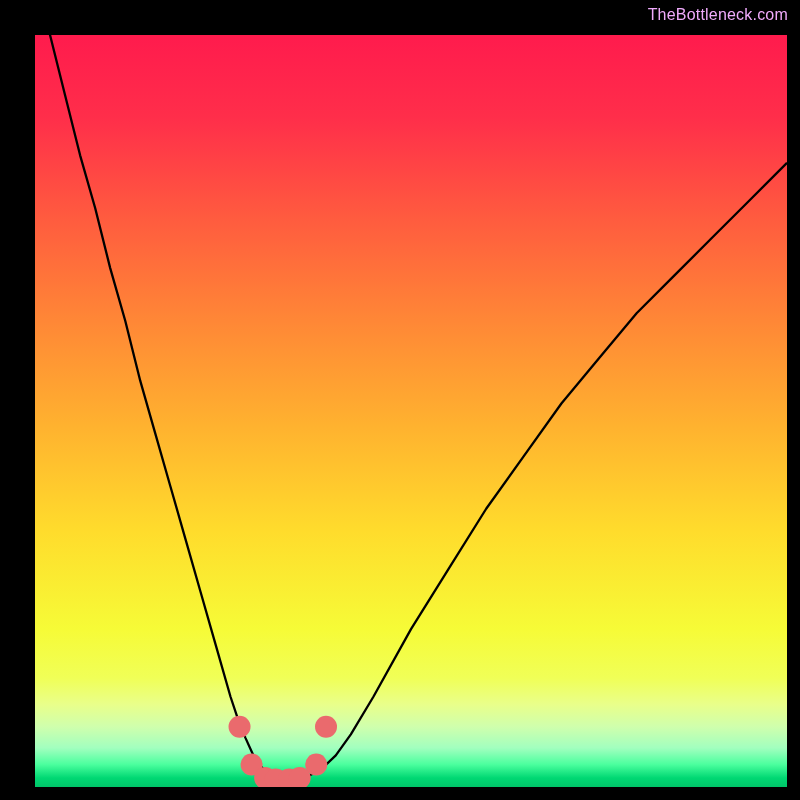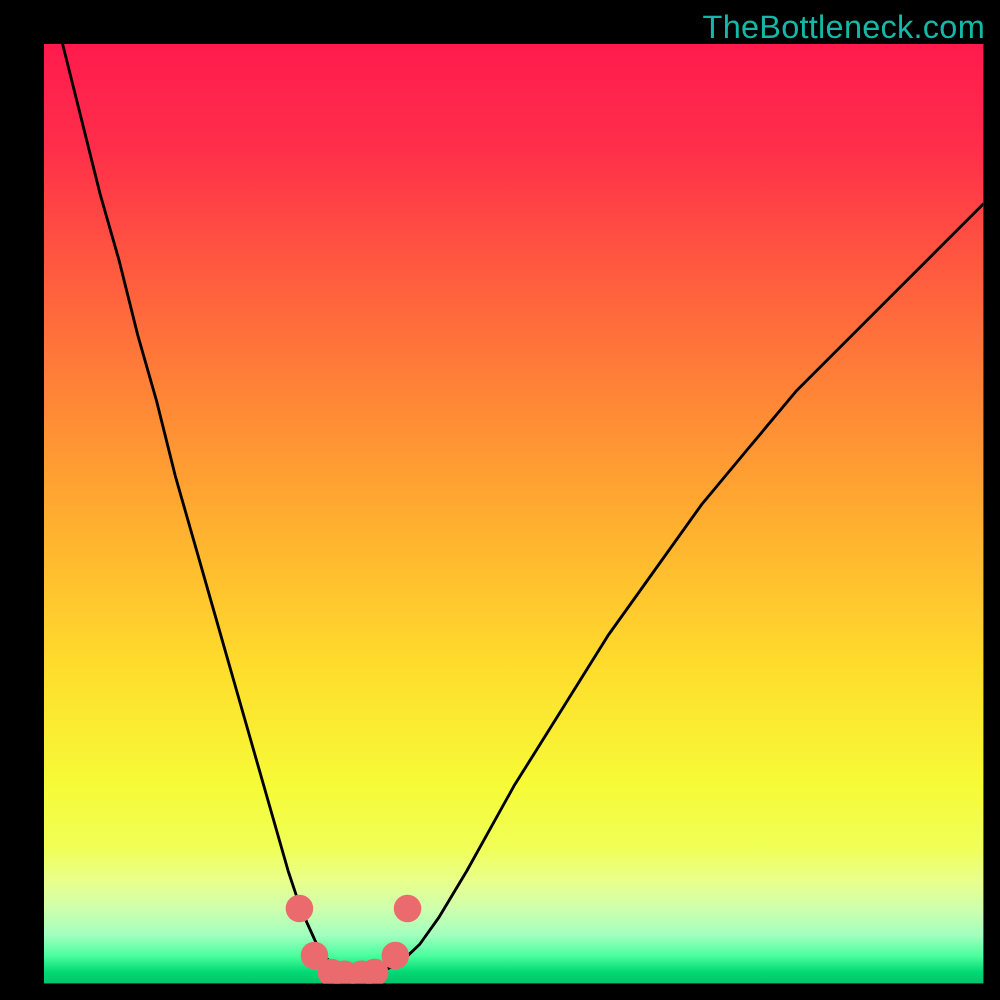--- a/index.html
+++ b/index.html
@@ -24,22 +24,22 @@
     left: 35px;
     top: 35px;
     width: 752px;
     height: 752px;
     overflow: hidden;
   }
   .watermark {
     position: absolute;
     top: 6px;
     right: 12px;
-    color: #14b8a6;
-    font-size: 26px;
+    color: #f0abfc;
+    font-size: 16px;
     font-weight: 500;
     letter-spacing: 0.2px;
   }
   svg { display: block; }
 </style>
 </head>
 <body>
 
 <div class="frame">
   <div class="watermark">TheBottleneck.com</div>

